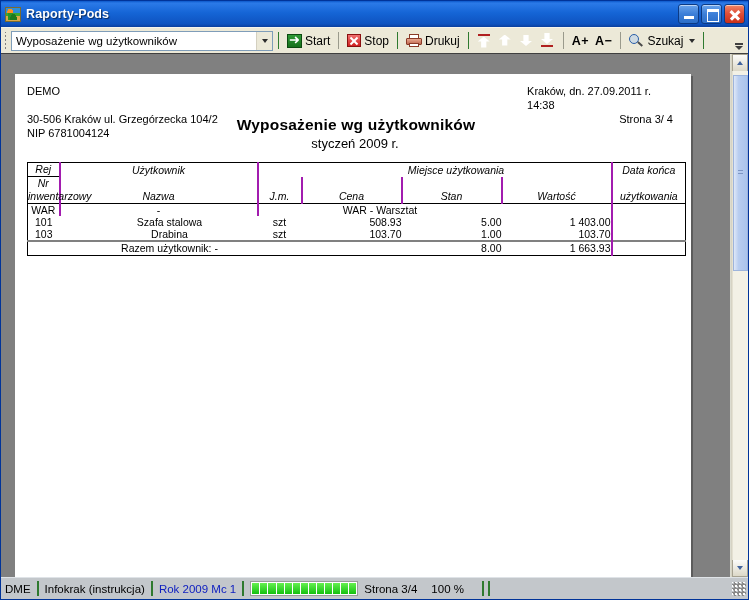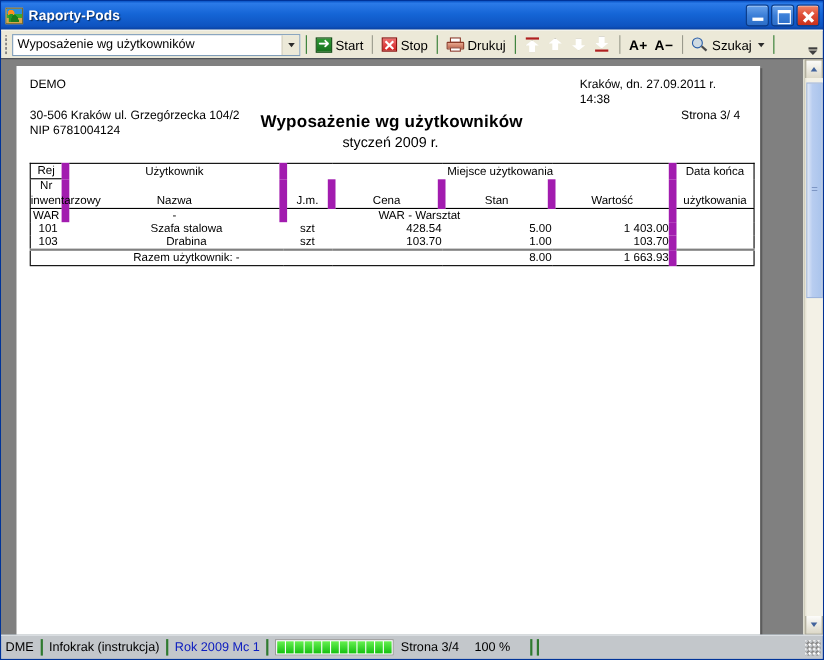--- a/index.html
+++ b/index.html
@@ -219,21 +219,21 @@
     display: flex;
   }
   #doc-area {
     flex: 1 1 auto;
     background: #808080;
     overflow: hidden;
     position: relative;
     border-right: 1px solid #dcdcd0;
   }
   #page {
-    position: absolute; left: 14px; top: 6px;
+    position: absolute; left: 14px; top: 20px;
     width: 676px; height: 520px;
     background: #ffffff;
     box-shadow: 2px 2px 0 rgba(0,0,0,0.28);
   }
   #page-inner {
     position: absolute; left: 0; top: 0; right: 0; bottom: 0;
     padding: 10px 12px;
     font-family: "Liberation Sans", sans-serif;
     font-size: 11px; color: #000;
   }
@@ -261,24 +261,24 @@
     font-size: 13px; margin-top: 2px; margin-left: 4px;
   }
 
   
   table.rpt {
     width: 658px; border-collapse: collapse;
     font-size: 10.5px; table-layout: fixed;
   }
   table.rpt td, table.rpt th { padding: 0; font-weight: normal; }
   .tbl-outer { border: 1px solid #000; }
-  tr.hdr1 td, tr.hdr2 td { height: 13px; line-height: 13px; text-align: center; }
+  tr.hdr1 td, tr.hdr2 td { height: 13px; line-height: 13px; text-align: center; font-style: italic; }
   tr.hdr1 td { vertical-align: bottom; }
   tr.hdr2 td { vertical-align: bottom; }
-  .vb { border-left: 7px solid #a21caf; }
+  .vb { border-left: 2px solid #a21caf; }
   .hb-under { border-bottom: 1px solid #000; }
   tr.hdr2 td { border-bottom: 1px solid #000; }
   .cell-l { text-align: center; padding-left: 2px; }
   .cell-r { text-align: right; padding-right: 8px; }
   .cell-c { text-align: center; }
   tr.datarow td { height: 12px; line-height: 12px; }
   tr.grouprow td { height: 12px; line-height: 12px; }
   tr.totalrow td { height: 13px; line-height: 13px; }
   .topline { border-top: 2px solid #808080; }
   .lastline { border-bottom: 1px solid #000; }
@@ -522,21 +522,21 @@
                 <td class="cell-l vb">-</td>
                 <td class="cell-l vb" colspan="3">WAR - Warsztat</td>
                 <td></td>
                 <td class="vb"></td>
               </tr>
 
               <tr class="datarow">
                 <td class="cell-l">101</td>
                 <td class="cell-l" style="padding-left:22px">Szafa stalowa</td>
                 <td class="cell-c">szt</td>
-                <td class="cell-r">428.54</td>
+                <td class="cell-r">508.93</td>
                 <td class="cell-r">5.00</td>
                 <td class="cell-r">1 403.00</td>
                 <td class="vb"></td>
               </tr>
               <tr class="datarow">
                 <td class="cell-l">103</td>
                 <td class="cell-l" style="padding-left:22px">Drabina</td>
                 <td class="cell-c">szt</td>
                 <td class="cell-r">103.70</td>
                 <td class="cell-r">1.00</td>

